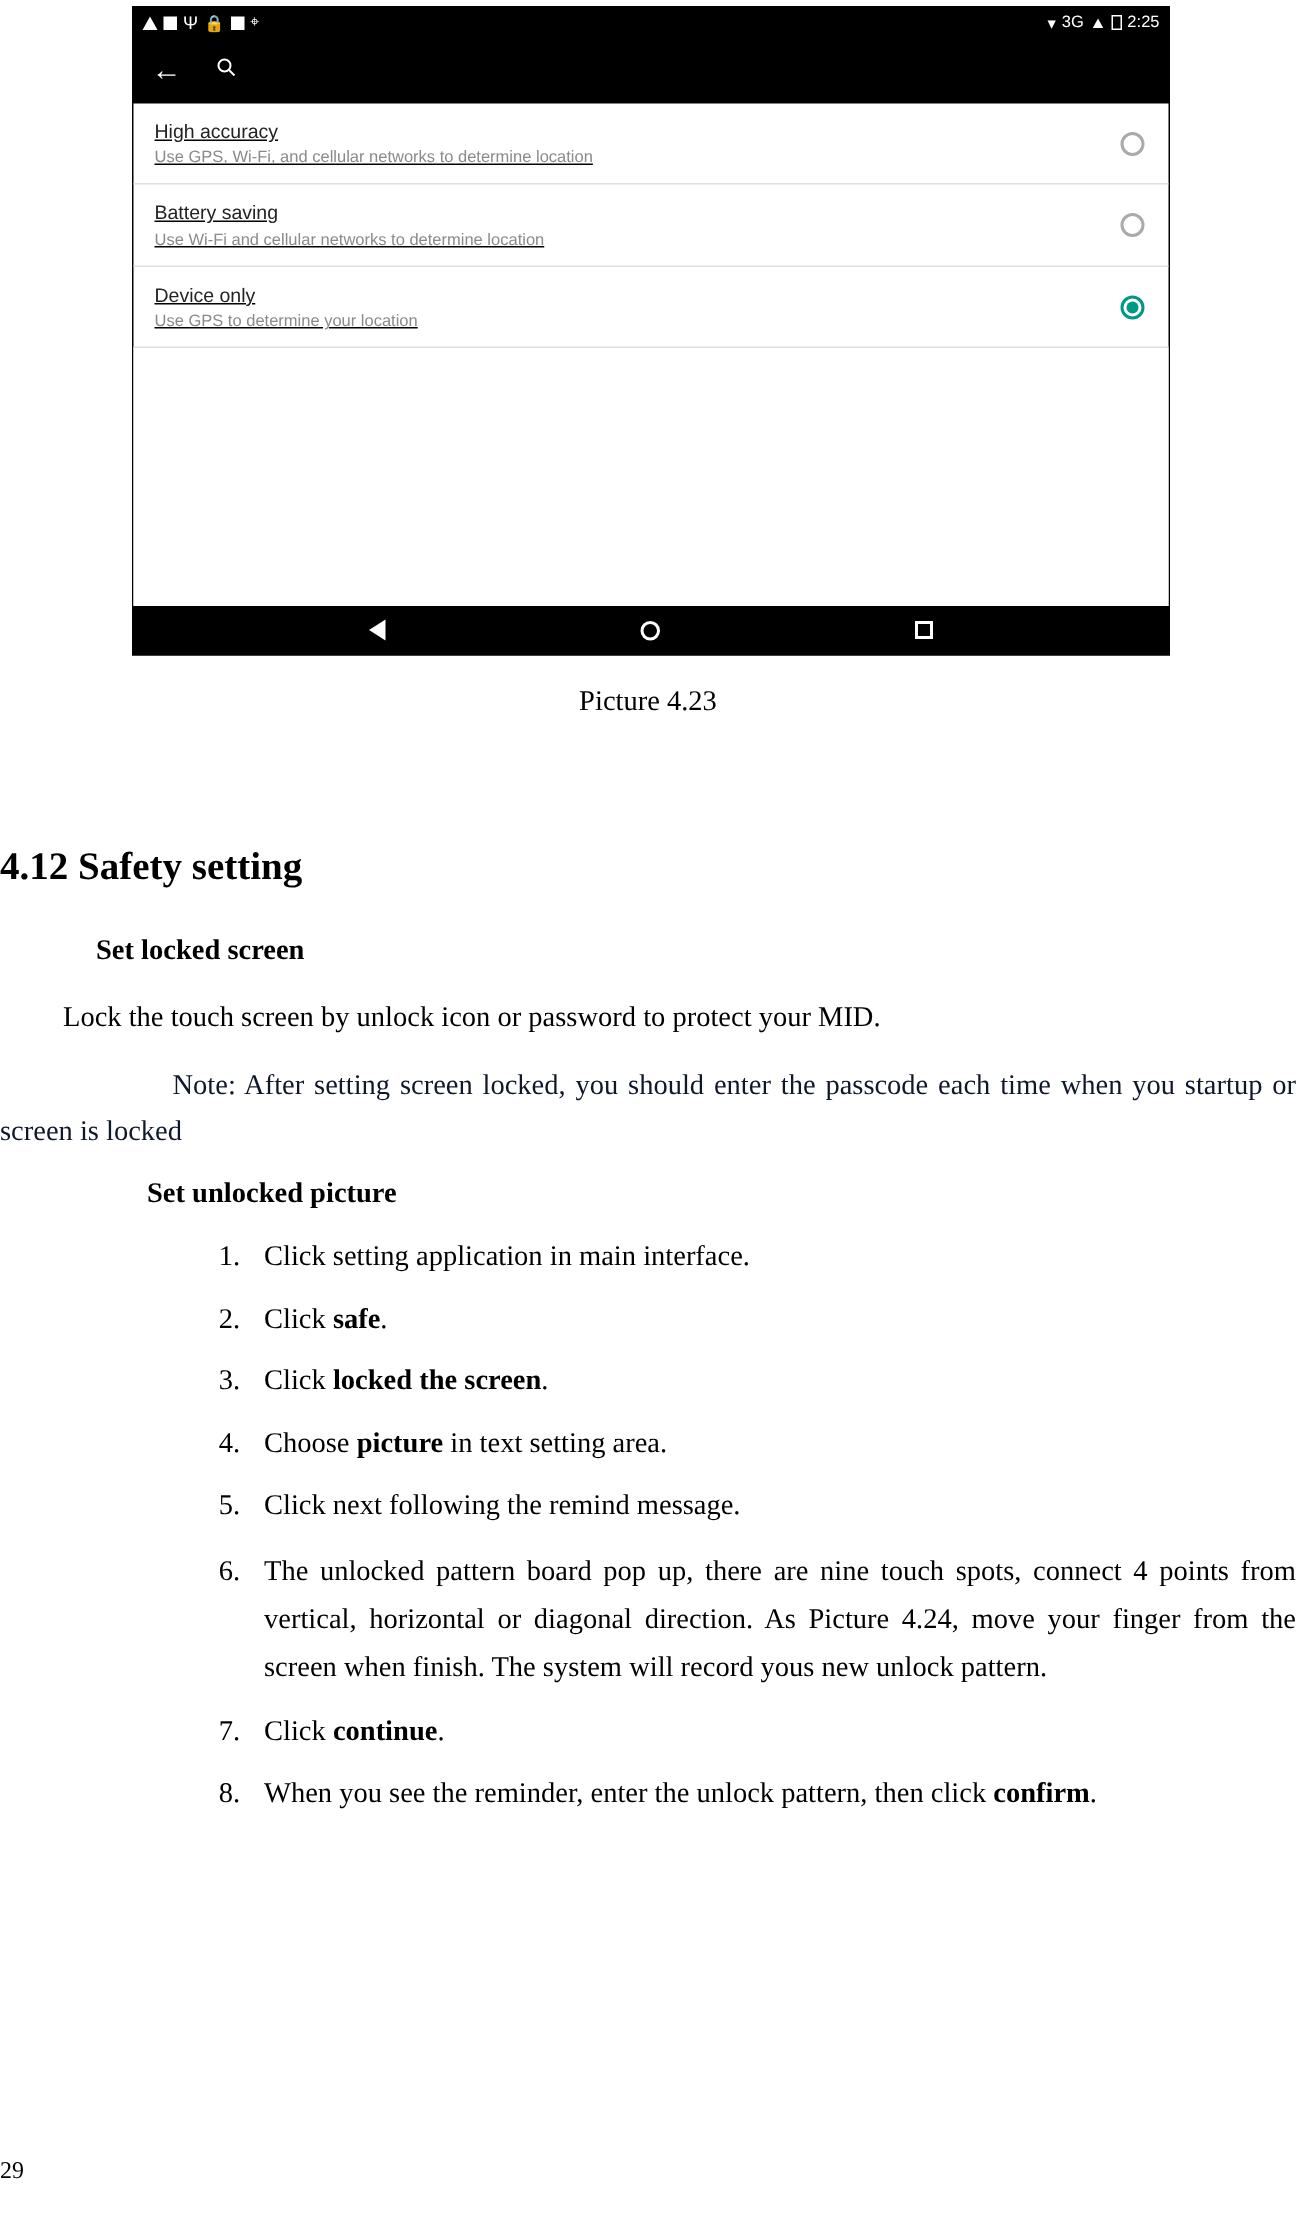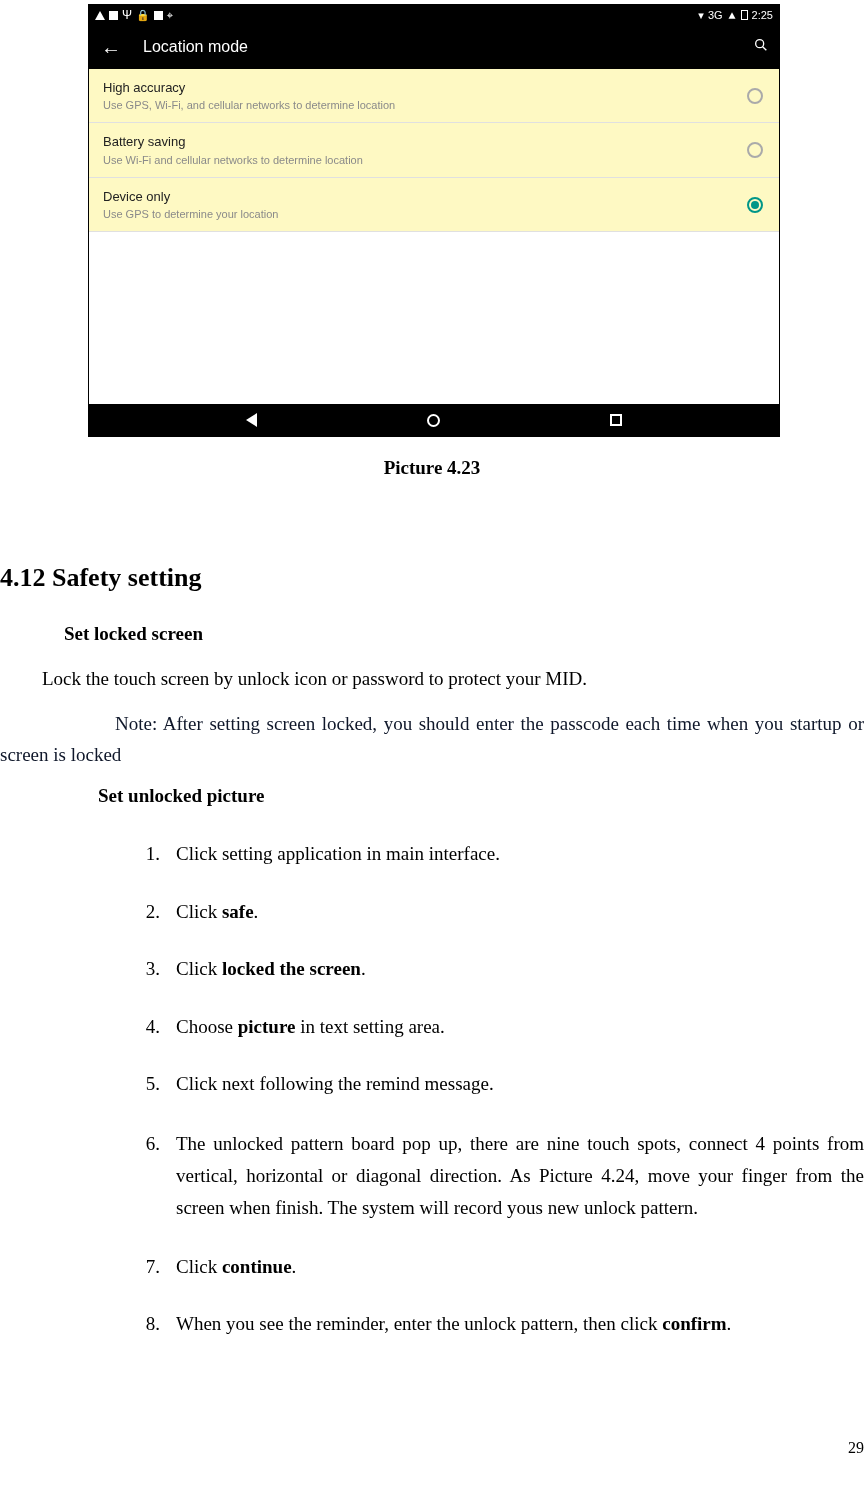--- a/index.html
+++ b/index.html
@@ -43,21 +43,22 @@
       color: #fff;
       display: flex;
       align-items: center;
       padding: 0 10px;
       font-family: Arial, sans-serif;
     }
     .appbar .back { font-size: 20px; margin-right: 22px; margin-left: 2px; color:#fff; }
     .appbar .title { font-size: 16px; font-weight: 500; flex: 1; }
     .appbar .search { font-size: 16px; }
     .list {
-      background: #fef9c3;
+      background: #ffffff;
+      text-decoration: underline;
     }
     .row {
       padding: 10px 16px 10px 14px;
       border-bottom: 1px solid #e0e0e0;
       display: flex;
       align-items: center;
       justify-content: space-between;
       font-family: Arial, sans-serif;
     }
     .row:last-child { border-bottom: none; }
@@ -76,21 +77,21 @@
       height: 32px; background:#000; display:flex; align-items:center; justify-content:center; gap:170px;
     }
     .nav-tri {
       width:0; height:0; border-top:7px solid transparent; border-bottom:7px solid transparent; border-right:11px solid #fff; display:inline-block;
     }
     .nav-circ { width:13px; height:13px; border:2px solid #fff; border-radius:50%; display:inline-block; }
     .nav-sq { width:12px; height:12px; border:2px solid #fff; display:inline-block; }
     
     .caption {
       text-align: center;
-      font-weight: bold;
+      font-weight: normal;
       font-size: 19px;
       margin-top: 20px;
     }
     .section-heading {
       font-size: 26px;
       font-weight: bold;
       margin-top: 84px;
       margin-left: 0;
     }
     .content {
@@ -129,38 +130,38 @@
       list-style: none;
       margin-top: 8px;
       margin-left: 0;
       padding: 0;
     }
     ol.steps li {
       font-size: 19px;
       line-height: 1.5;
       padding-left: 176px;
       text-indent: -38px;
-      margin-top: 29px;
+      margin-top: 13px;
       text-align: justify;
     }
     ol.steps li .num {
       display: inline-block;
       width: 22px;
       text-align: right;
       margin-right: 16px;
     }
     ol.steps li.long {
       line-height: 1.68;
     }
     .b { font-weight: bold; }
     .page-num {
       position: absolute;
       bottom: 30px;
       left: 0; right: 0;
-      text-align: right;
+      text-align: left;
       font-size: 16px;
     }
   </style>
 </head>
 <body>
 
 <div class="page">
 
   <div class="ss-wrap">
     <div class="statusbar">
@@ -175,21 +176,20 @@
       <div class="status-right">
         <span style="font-family:Arial;font-size:11px;">▾</span>
         <span>3G</span>
         <span class="tri" style="transform:scale(0.7);"></span>
         <span style="border:1px solid #fff;width:7px;height:10px;display:inline-block;"></span>
         <span>2:25</span>
       </div>
     </div>
     <div class="appbar">
       <span class="back">←</span>
-      <span class="title">Location mode</span>
       <span class="search">
         <svg width="16" height="16" viewBox="0 0 24 24" fill="none" stroke="#fff" stroke-width="2">
             <circle cx="10" cy="10" r="6"></circle>
             <line x1="20" y1="20" x2="14.5" y2="14.5"></line>
           </svg>
       </span>
     </div>
     <div class="list">
       <div class="row">
         <div class="row-text">

